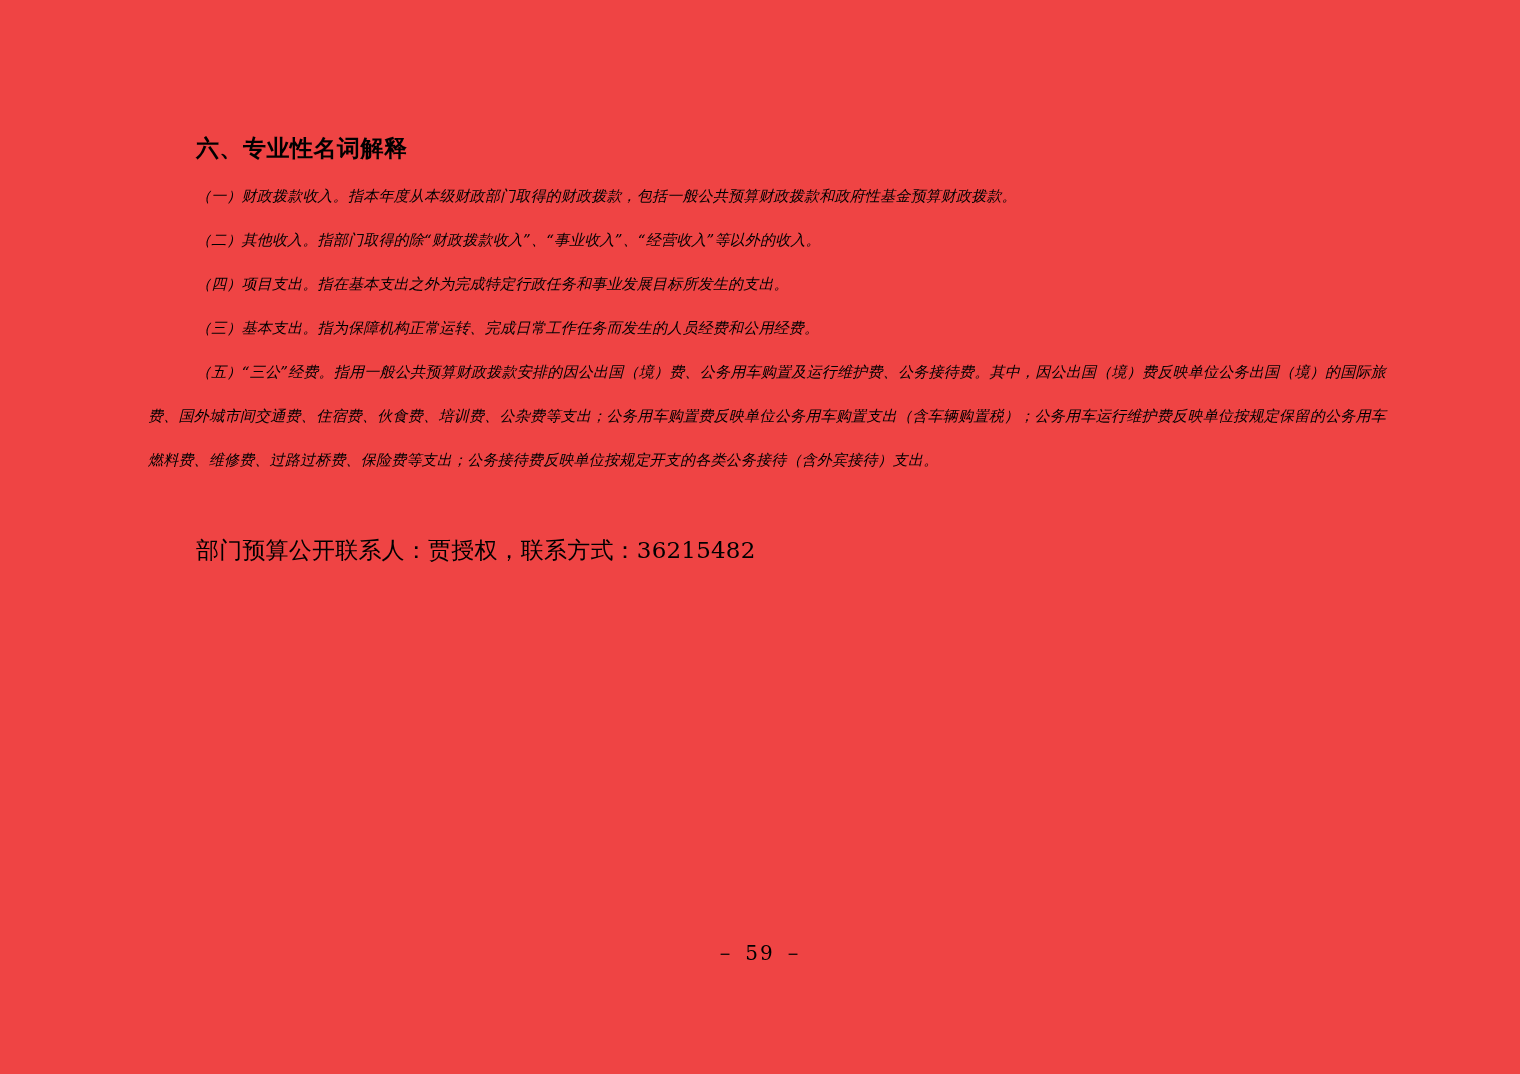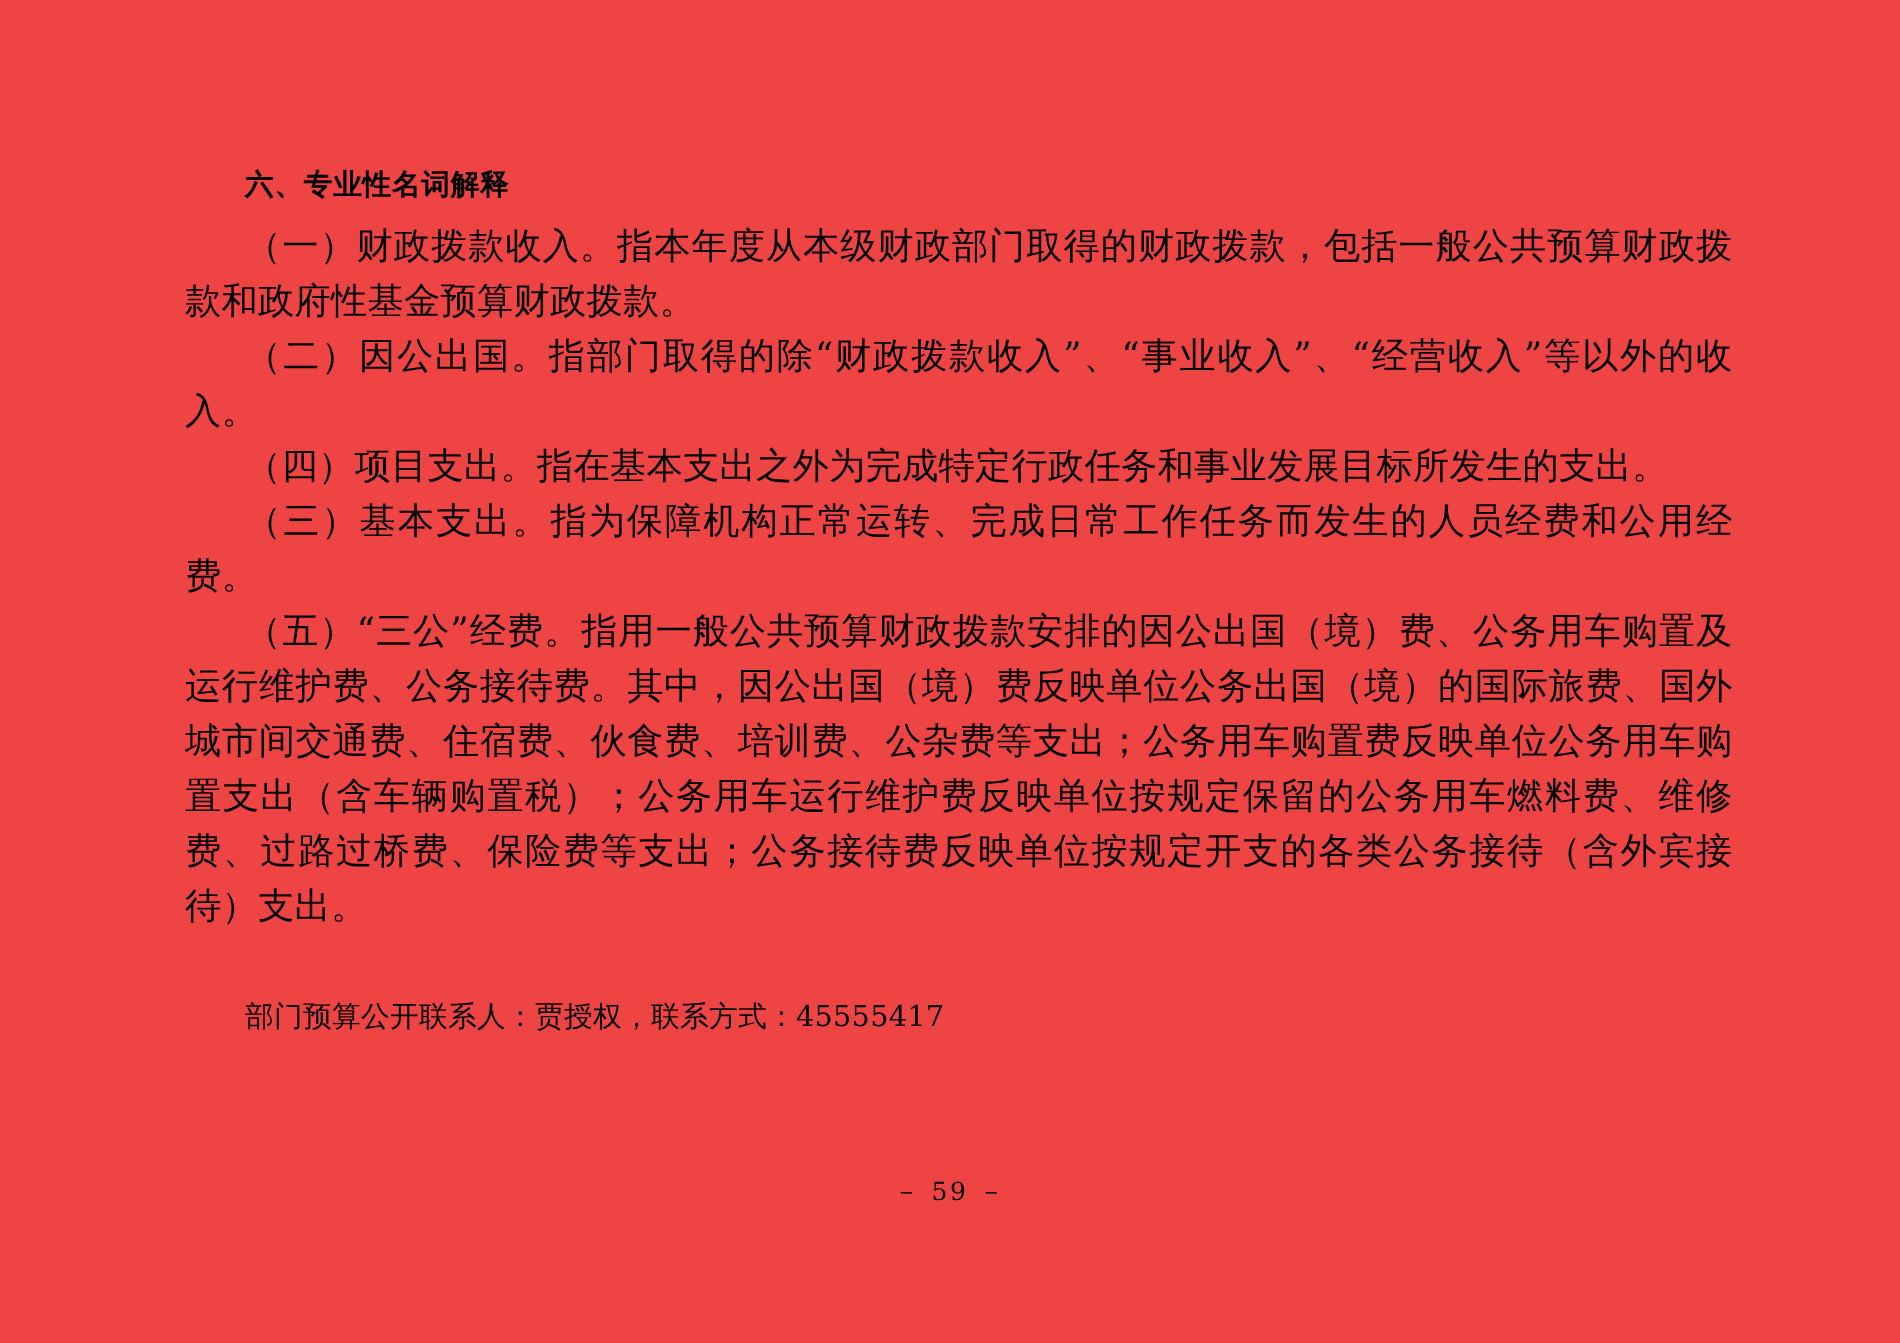--- a/index.html
+++ b/index.html
@@ -32,27 +32,28 @@
   .heading {
     font-family: "DejaVu Sans", "Liberation Sans", sans-serif;
     font-weight: bold;
     font-size: 23px;
     line-height: 44px;
     letter-spacing: 0.5px;
     text-indent: 48px;
     margin: 0 0 4px 0;
   }
   p.para {
-    font-size: 29px;
+    font-size: 15px;
     line-height: 44px;
     text-align: justify;
     text-justify: inter-ideograph;
     margin: 0;
     text-indent: 48px;
     letter-spacing: 0.2px;
+    font-style: italic;
   }
   .spacer {
     height: 46px;
   }
   .contact {
     font-size: 23px;
     line-height: 44px;
     margin: 0;
     text-indent: 48px;
     letter-spacing: 0.2px;
@@ -71,28 +72,28 @@
 </head>
 <body>
 
 <div class="page">
   <div class="content">
 
     <div class="heading">六、专业性名词解释</div>
 
     <p class="para">（一）财政拨款收入。指本年度从本级财政部门取得的财政拨款，包括一般公共预算财政拨款和政府性基金预算财政拨款。</p>
 
-    <p class="para">（二）因公出国。指部门取得的除“财政拨款收入”、“事业收入”、“经营收入”等以外的收入。</p>
+    <p class="para">（二）其他收入。指部门取得的除“财政拨款收入”、“事业收入”、“经营收入”等以外的收入。</p>
 
     <p class="para">（四）项目支出。指在基本支出之外为完成特定行政任务和事业发展目标所发生的支出。</p>
 
     <p class="para">（三）基本支出。指为保障机构正常运转、完成日常工作任务而发生的人员经费和公用经费。</p>
 
     <p class="para">（五）“三公”经费。指用一般公共预算财政拨款安排的因公出国（境）费、公务用车购置及运行维护费、公务接待费。其中，因公出国（境）费反映单位公务出国（境）的国际旅费、国外城市间交通费、住宿费、伙食费、培训费、公杂费等支出；公务用车购置费反映单位公务用车购置支出（含车辆购置税）；公务用车运行维护费反映单位按规定保留的公务用车燃料费、维修费、过路过桥费、保险费等支出；公务接待费反映单位按规定开支的各类公务接待（含外宾接待）支出。</p>
 
     <div class="spacer"></div>
 
-    <p class="contact">部门预算公开联系人：贾授权，联系方式：45555417</p>
+    <p class="contact">部门预算公开联系人：贾授权，联系方式：36215482</p>
 
   </div>
 
   <div class="footer">－ 59 －</div>
 </div>
 
 </body></html>

